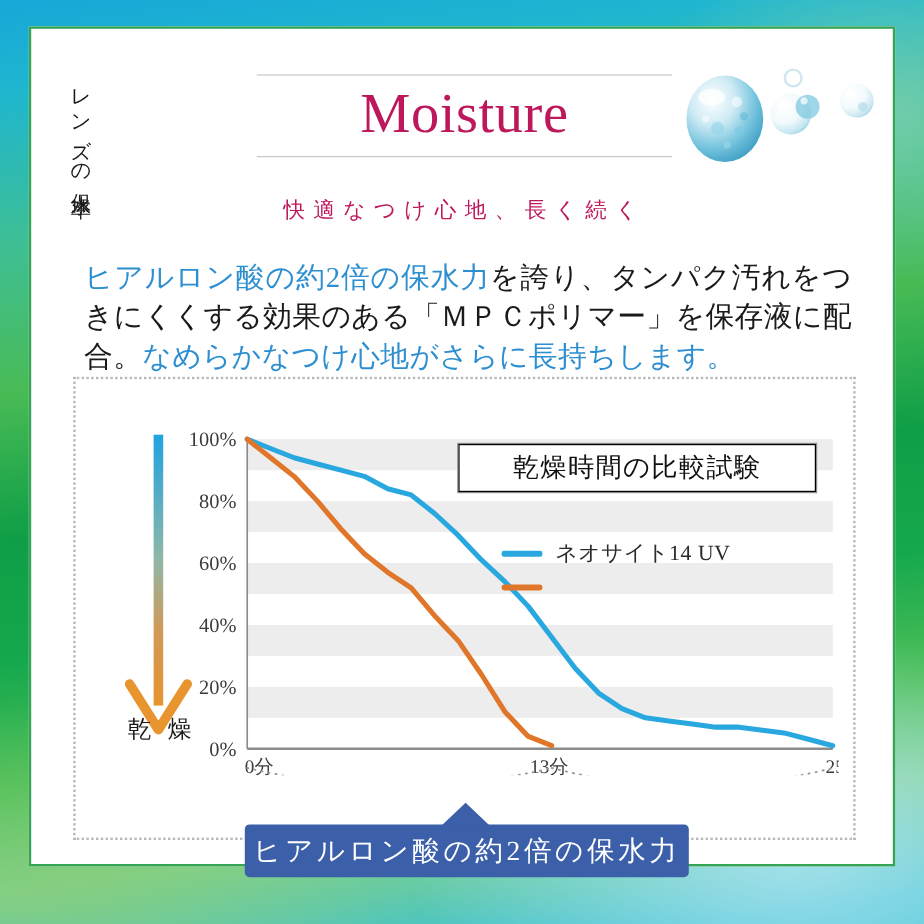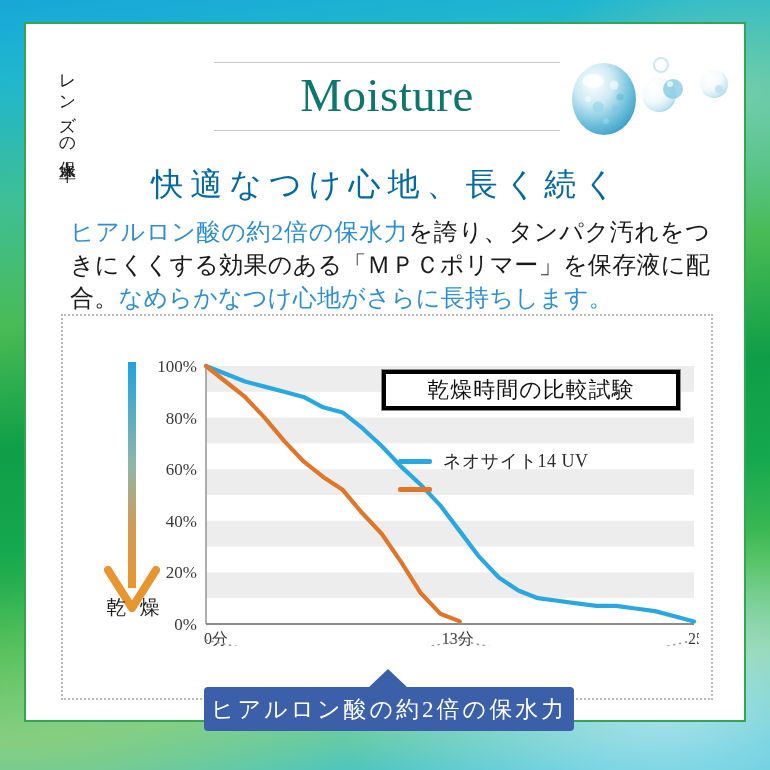--- a/index.html
+++ b/index.html
@@ -18,29 +18,29 @@
   .card{
     position:absolute;left:24px;top:22px;width:722px;height:700px;
     background:#ffffff;border:2px solid #35a455;box-sizing:border-box;
   }
 
   
   .title-wrap{position:absolute;left:188px;top:38px;width:346px;}
   .rule{height:1px;background:#c9c9c9;width:100%;}
   .title{
     font-family:"Liberation Serif","DejaVu Serif",serif;
-    font-size:47px;color:#0f766e;text-align:center;
+    font-size:47px;color:#be185d;text-align:center;
     line-height:1;padding:9px 0 11px;letter-spacing:.5px;
   }
   .droplets{position:absolute;left:534px;top:27px;width:180px;height:86px;}
 
   .subhead{
     position:absolute;left:0;top:139px;width:722px;text-align:center;
     font-family:"Liberation Serif","DejaVu Serif",serif;
-    font-size:32px;color:#0369a1;letter-spacing:7px;
+    font-size:18px;color:#be185d;letter-spacing:7px;
   }
 
   .body-copy{
     position:absolute;left:44px;top:192px;width:640px;
     font-family:Liberation Serif, serif;
     font-size:24px;line-height:33px;color:#1a1a1a;
     text-align:justify;letter-spacing:.3px;
   }
   .hl{color:#2e8fd0;}
 
@@ -66,28 +66,28 @@
   
   .chart{position:absolute;left:128px;top:330px;width:545px;height:292px;}
 
   
   .testbox{
     position:absolute;left:355px;top:345px;width:300px;height:42px;
     border:1px solid #8a8a8a;box-sizing:border-box;
     background:#fff;display:flex;align-items:center;justify-content:center;
   }
   .testbox-in{
-    border:4px solid #000000;width:100%;height:100%;
+    border:1px solid #000000;width:100%;height:100%;
     display:flex;align-items:center;justify-content:center;box-sizing:border-box;
   }
   .testbox span{
     font-family:"Liberation Serif","DejaVu Serif",serif;
     font-size:22px;color:#111;letter-spacing:1px;
   }
-  .legend{position:absolute;left:372px;top:423px;width:300px;}
+  .legend{position:absolute;left:392px;top:423px;width:300px;}
   .lrow{display:flex;align-items:center;height:28px;}
   .lswatch{width:34px;height:5px;border-radius:2px;margin-right:11px;flex:0 0 auto;}
   .ltext{
     font-family:"Liberation Serif","DejaVu Serif",serif;
     font-size:18px;color:#2b2b2b;letter-spacing:.5px;white-space:nowrap;
   }
 
   
   .banner{
     position:absolute;left:178px;top:663px;width:370px;height:44px;

